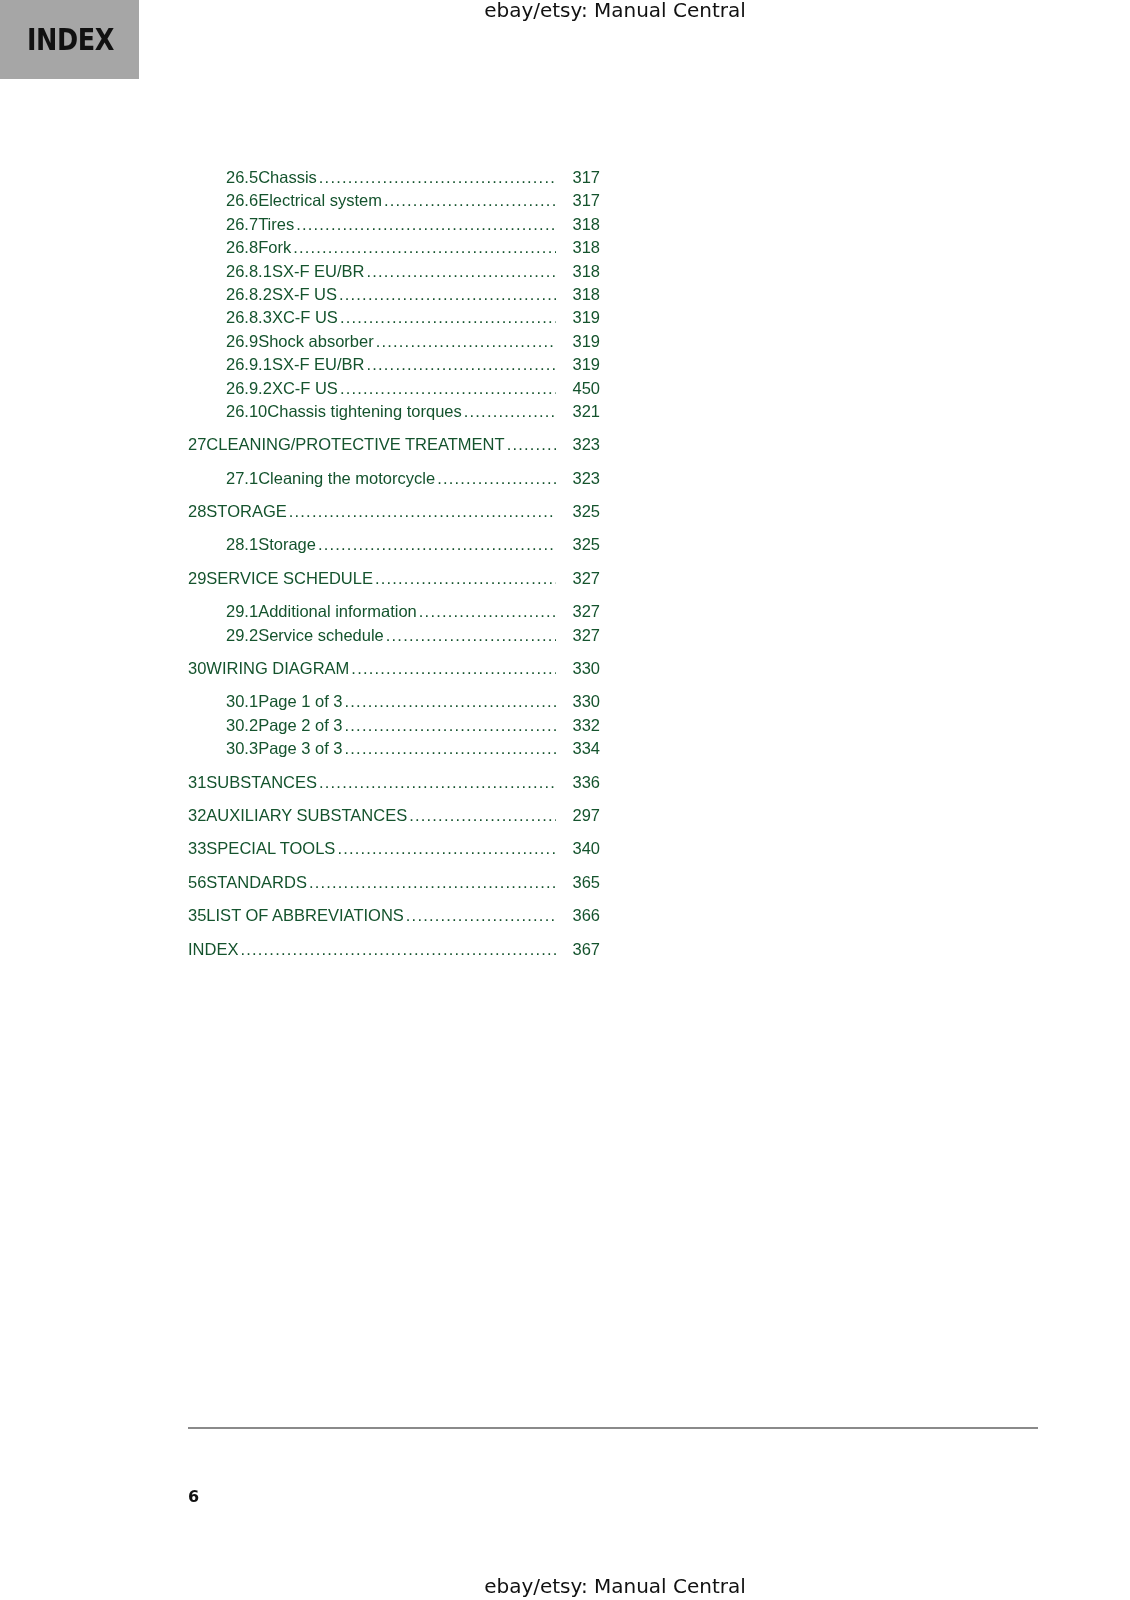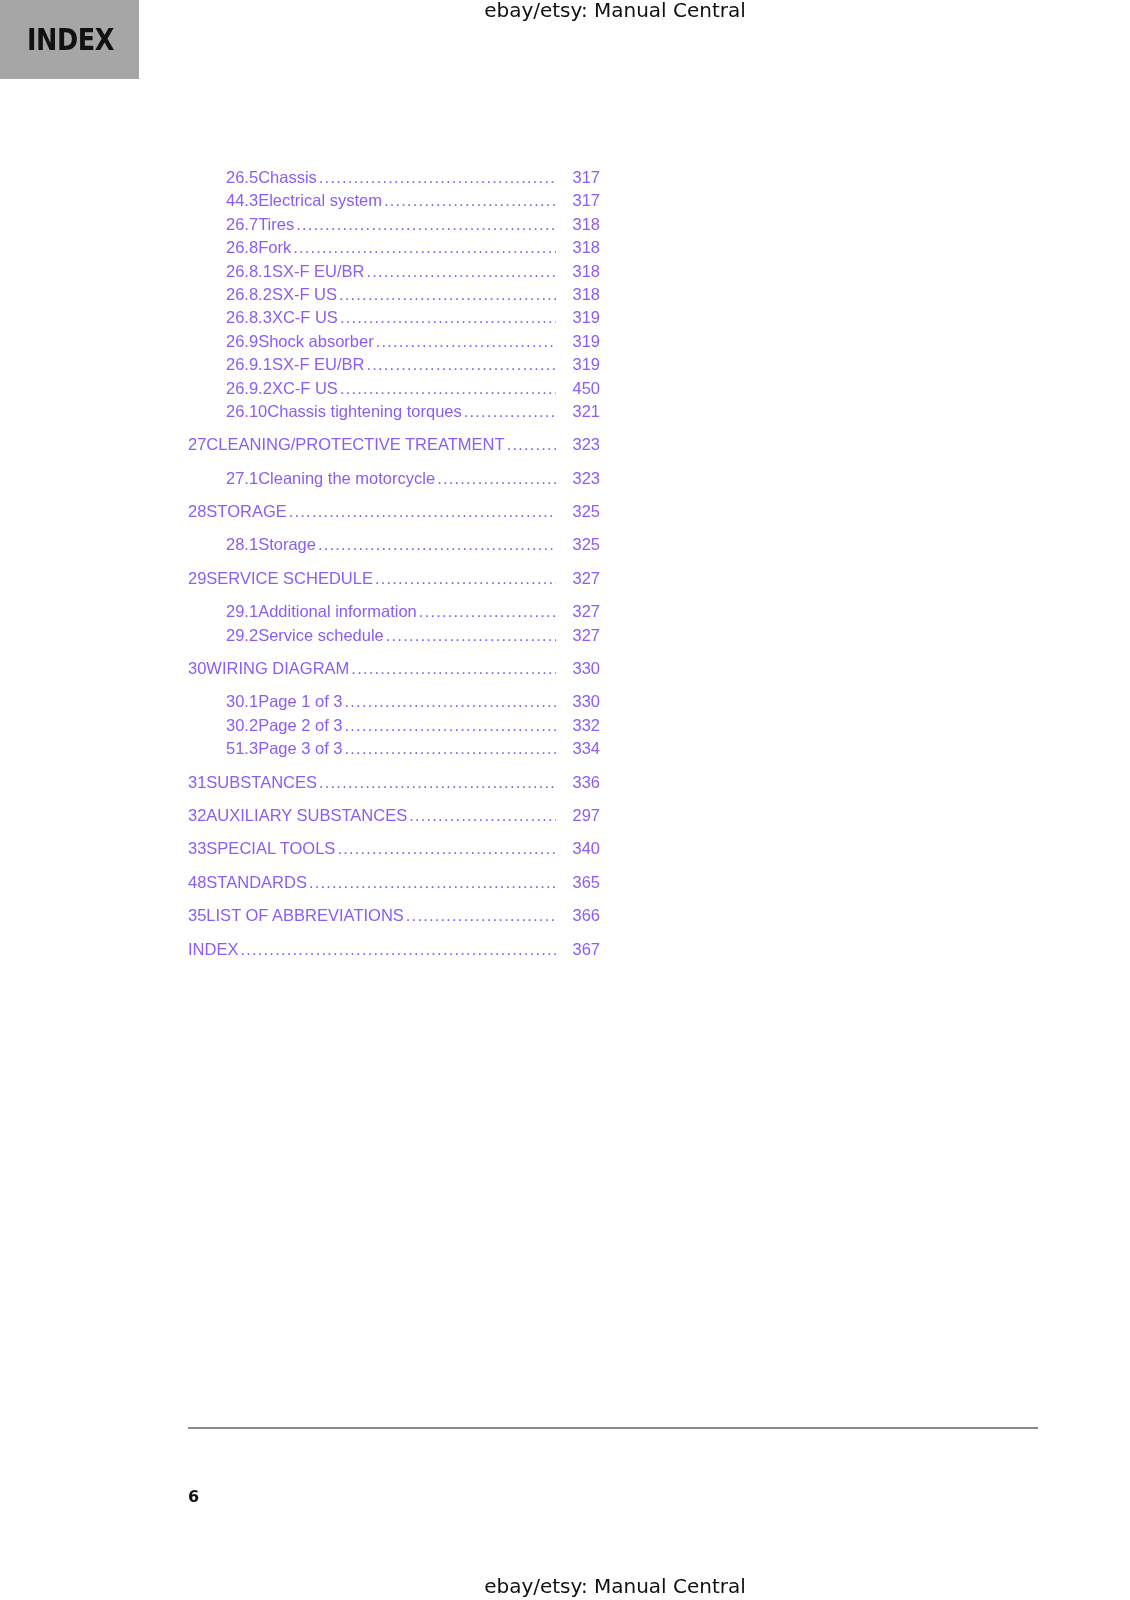--- a/index.html
+++ b/index.html
@@ -19,21 +19,21 @@
     }
     .index-tab span {
       position: absolute; left: 27px; top: 22px;
       font-family: "DejaVu Sans", sans-serif; font-weight: bold;
       font-size: 30px; color: #111; letter-spacing: -0.5px;
       transform: scaleX(0.85); transform-origin: left top;
     }
     .toc { position: absolute; left: 188px; top: 130px; width: 412px; }
     .row {
       position: relative; display: flex; align-items: baseline;
-      font-size: 16.5px; color: #8b5cf6; height: 23.4px; line-height: 23.4px;
+      font-size: 16.5px; color: #14532d; height: 23.4px; line-height: 23.4px;
       white-space: nowrap;
     }
     .row.chapter { margin-top: 10px; }
     .row.gap-after { margin-bottom: 10px; }
     .num { display: inline-block; }
     .row.sub .num { width: 59px; }
     .row.subsub .num { width: 80px; }
     .row.chapter .num { width: 38px; }
     .row.sub, .row.subsub { padding-left: 38px; }
     .title { flex: 0 0 auto; }
@@ -65,21 +65,21 @@
 </div>
 
 <div class="toc" id="toc">
     <div class="row sub">
       <span class="num">26.5</span>
       <span class="title">Chassis</span>
       <span class="leader"></span>
       <span class="page">317</span>
     </div>
     <div class="row sub">
-      <span class="num">44.3</span>
+      <span class="num">26.6</span>
       <span class="title">Electrical system</span>
       <span class="leader"></span>
       <span class="page">317</span>
     </div>
     <div class="row sub">
       <span class="num">26.7</span>
       <span class="title">Tires</span>
       <span class="leader"></span>
       <span class="page">318</span>
     </div>
@@ -185,21 +185,21 @@
       <span class="leader"></span>
       <span class="page">330</span>
     </div>
     <div class="row sub">
       <span class="num">30.2</span>
       <span class="title">Page 2 of 3</span>
       <span class="leader"></span>
       <span class="page">332</span>
     </div>
     <div class="row sub">
-      <span class="num">51.3</span>
+      <span class="num">30.3</span>
       <span class="title">Page 3 of 3</span>
       <span class="leader"></span>
       <span class="page">334</span>
     </div>
     <div class="row chapter">
       <span class="num">31</span>
       <span class="title">SUBSTANCES</span>
       <span class="leader"></span>
       <span class="page">336</span>
     </div>
@@ -209,21 +209,21 @@
       <span class="leader"></span>
       <span class="page">297</span>
     </div>
     <div class="row chapter">
       <span class="num">33</span>
       <span class="title">SPECIAL TOOLS</span>
       <span class="leader"></span>
       <span class="page">340</span>
     </div>
     <div class="row chapter">
-      <span class="num">48</span>
+      <span class="num">56</span>
       <span class="title">STANDARDS</span>
       <span class="leader"></span>
       <span class="page">365</span>
     </div>
     <div class="row chapter">
       <span class="num">35</span>
       <span class="title">LIST OF ABBREVIATIONS</span>
       <span class="leader"></span>
       <span class="page">366</span>
     </div>

